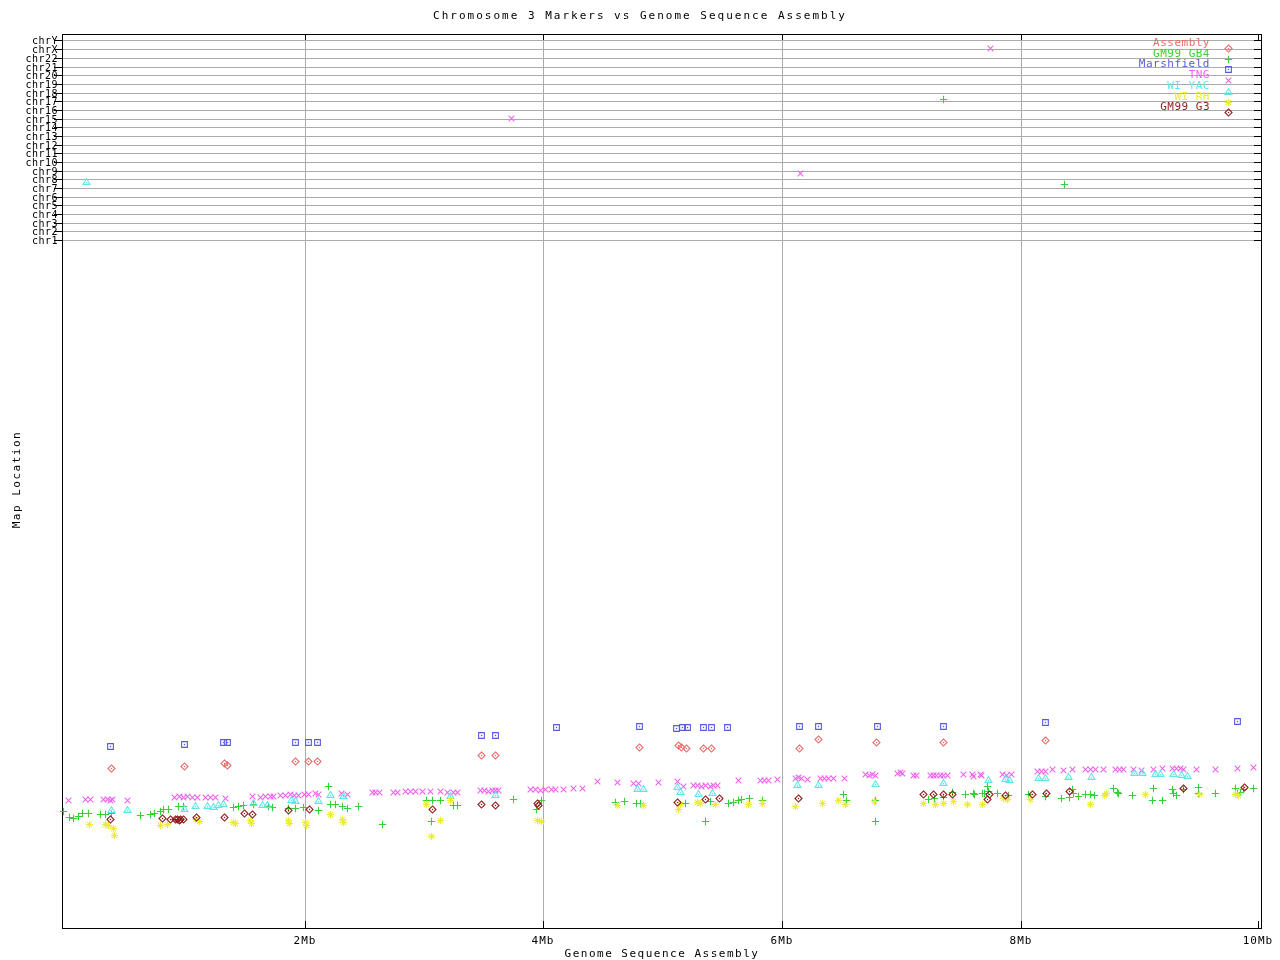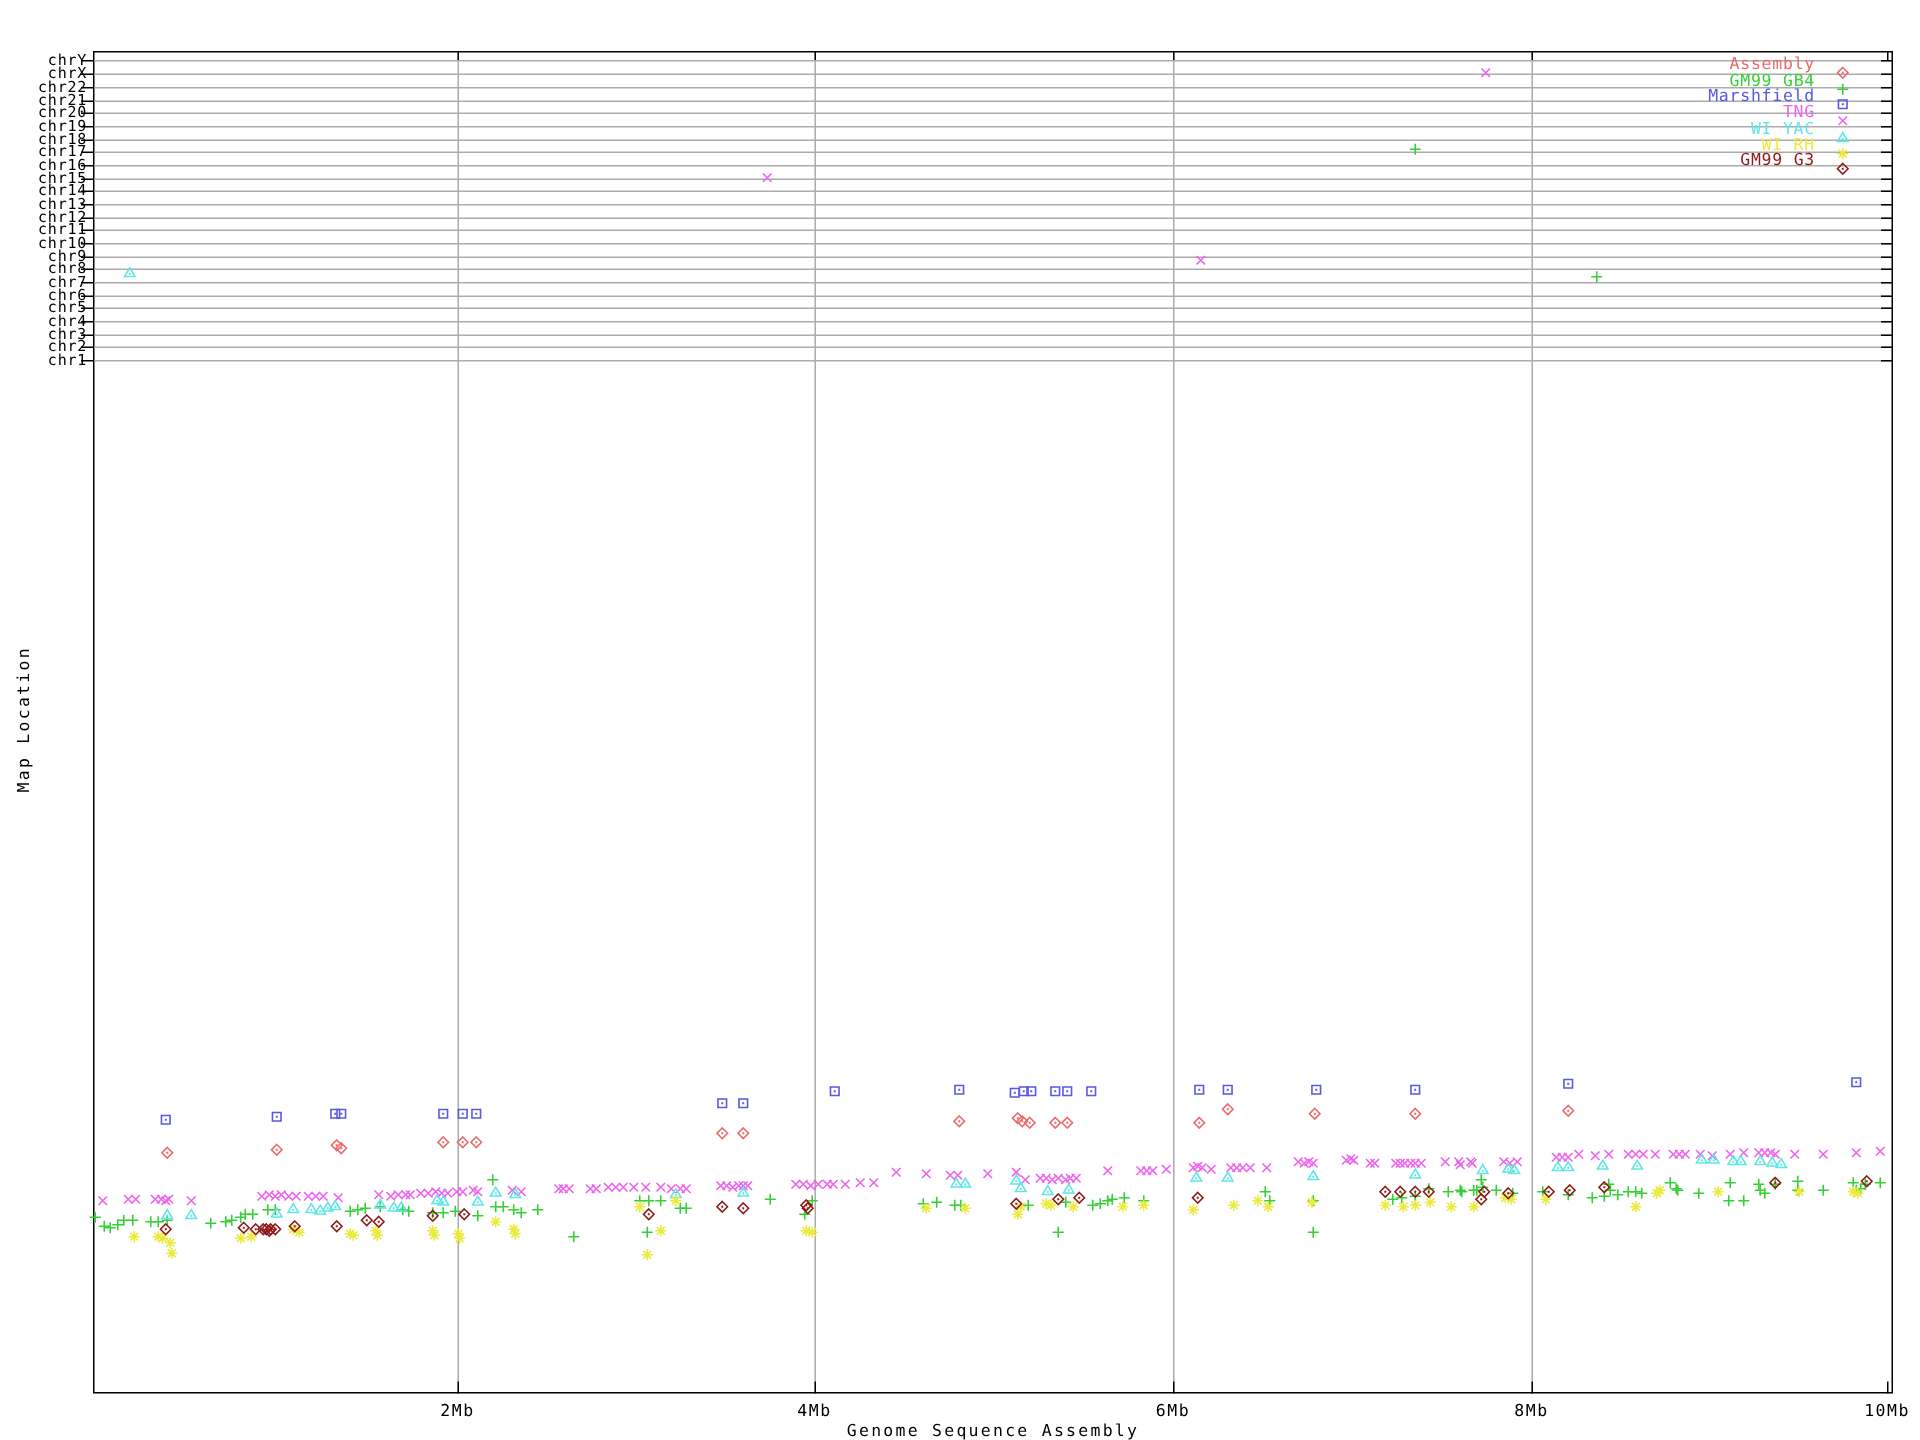--- a/index.html
+++ b/index.html
@@ -18,20 +18,21 @@
   .xtick-label{width:60px;text-align:center;font-size:11px;letter-spacing:1px;top:934px;}
   #xlabel{left:0;width:1324px;text-align:center;top:947px;font-size:11px;letter-spacing:1.5px;}
   #ylabel{left:-39px;top:473px;font-size:11px;letter-spacing:1.5px;transform:rotate(-90deg);width:110px;text-align:center;}
   .legend-label{width:200px;text-align:right;font-size:11px;letter-spacing:0.5px;line-height:11px;left:1010px;}
   .marker{width:9px;height:9px;}
 </style>
 </head>
 <body>
 
 <div id="canvas">
+  <div id="title" class="abs">Chromosome 3 Markers vs Genome Sequence Assembly</div>
   <div id="ylabel" class="abs">Map Location</div>
   <div id="xlabel" class="abs">Genome Sequence Assembly</div>
   <div id="plot-border" class="abs"></div>
   <div id="grid-layer">
       <div class="abs gridline-h" style="top: 40px;"></div>
       <div class="abs gridline-h" style="top: 49px;"></div>
       <div class="abs gridline-h" style="top: 58px;"></div>
       <div class="abs gridline-h" style="top: 67px;"></div>
       <div class="abs gridline-h" style="top: 75px;"></div>
       <div class="abs gridline-h" style="top: 84px;"></div>

